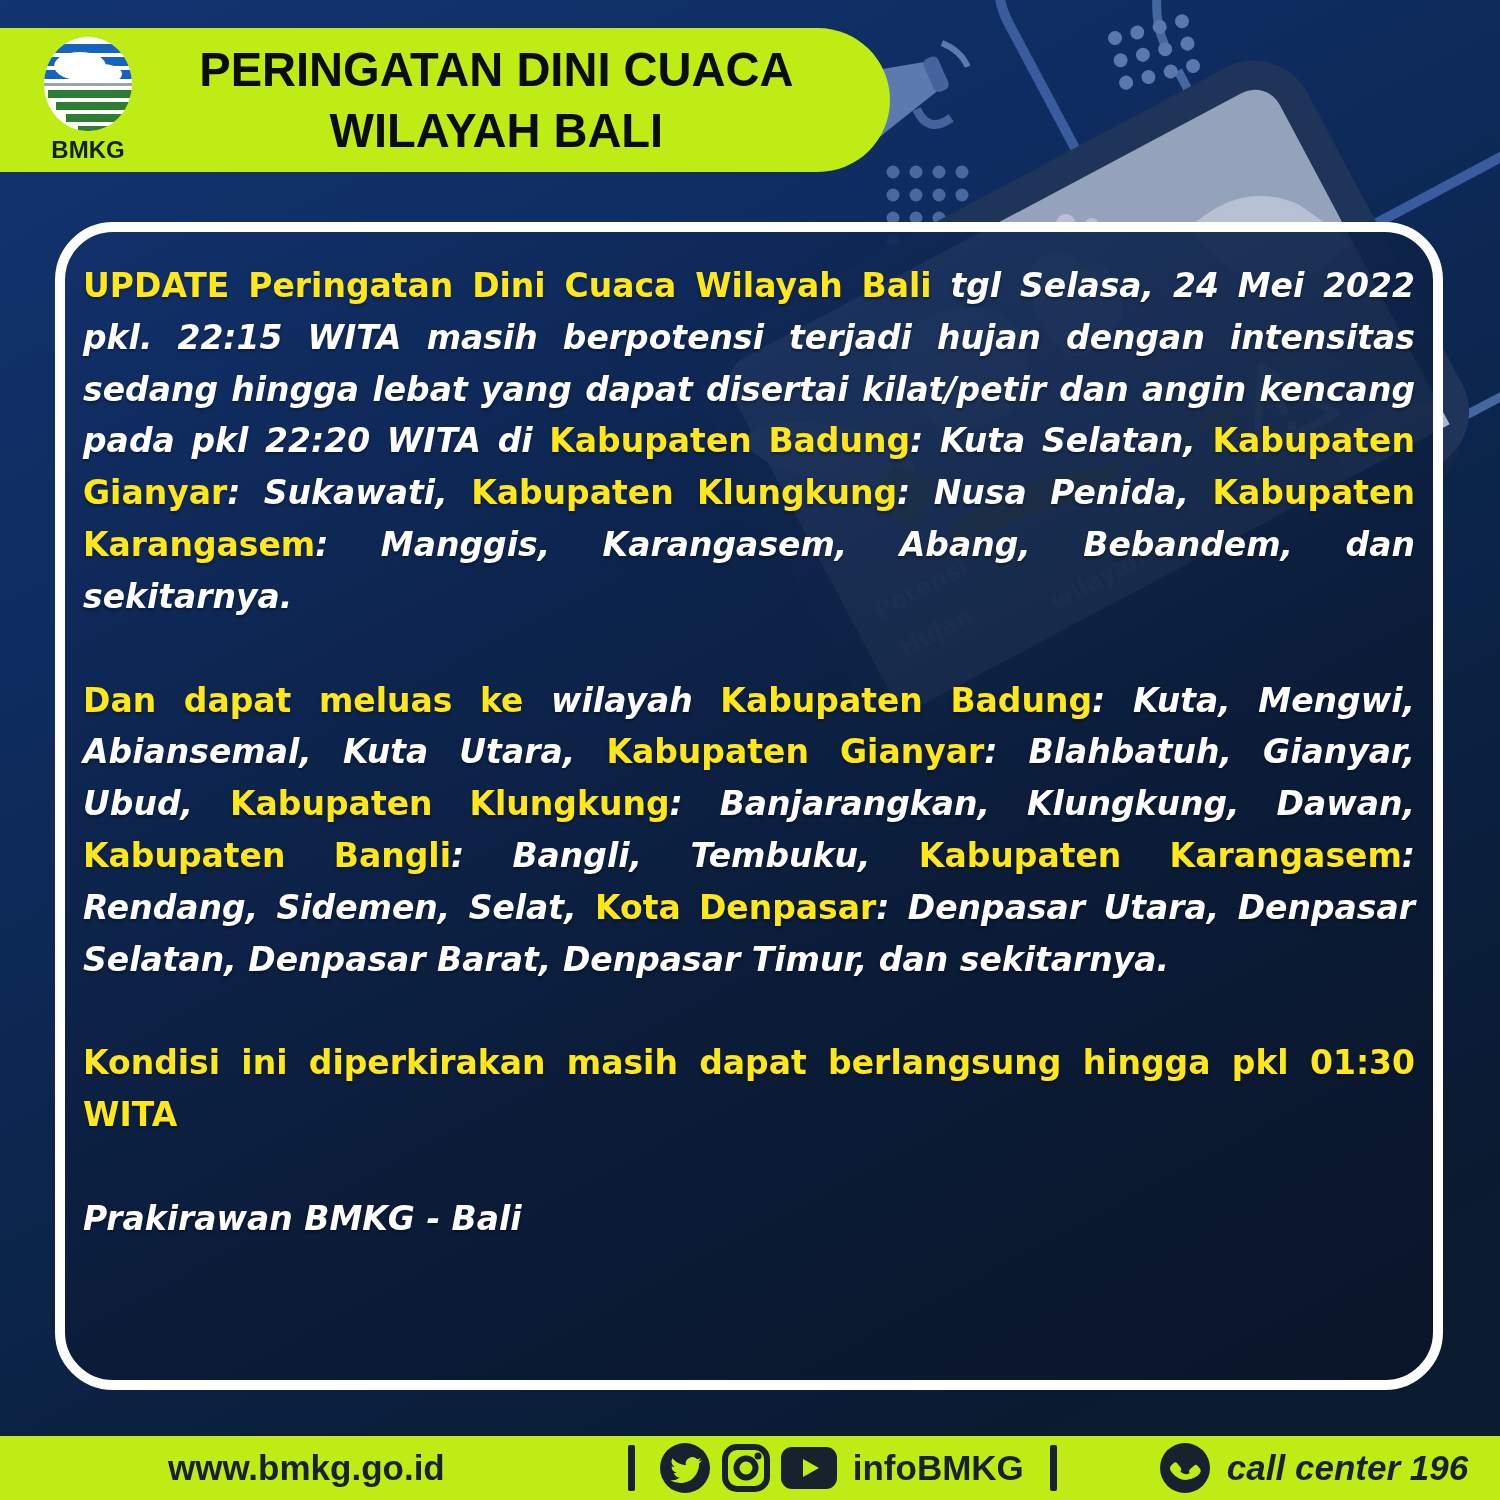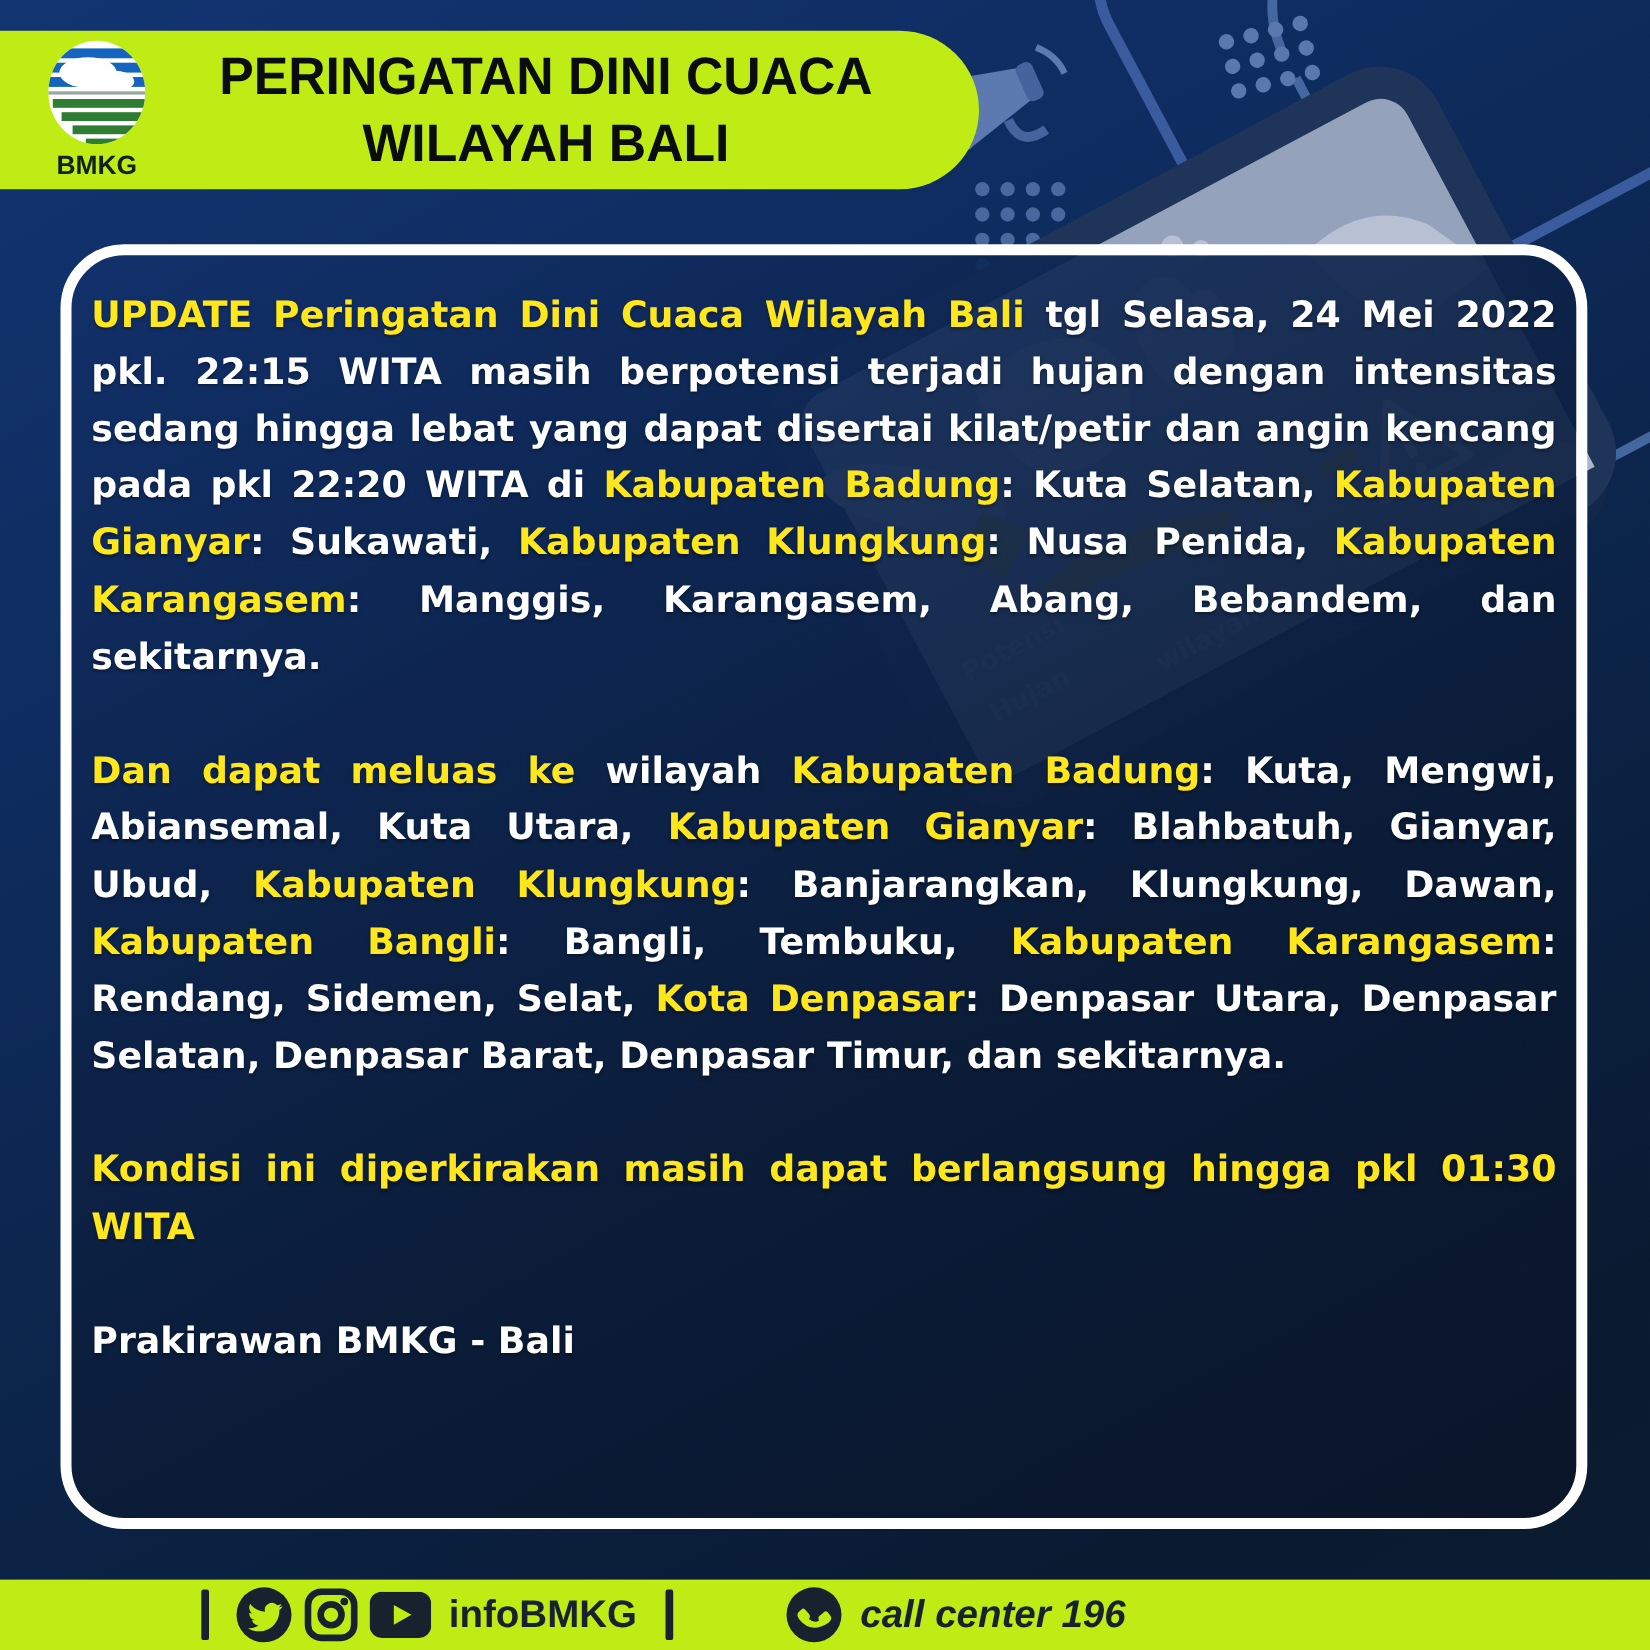--- a/index.html
+++ b/index.html
@@ -31,21 +31,21 @@
     background: linear-gradient(152deg, rgba(18,49,107,0.90) 0%, rgba(13,37,79,0.91) 30%, rgba(11,28,56,0.92) 60%, rgba(10,21,40,0.94) 100%);
     z-index: 2; padding: 28px 18px 20px 18px;
   }
   .warning-text {
     color: #ffffff; font-size: 33px; font-weight: bold; line-height: 1.57;
     text-align: justify; text-shadow: 0 2px 3px rgba(0,0,0,0.38);
   }
   .warning-text p { margin: 0 0 52px 0; }
   .warning-text p:last-child { margin-bottom: 12px; }
   .seg-yellow { color: #ffe71c; }
-  .seg-white  { color: #ffffff; }
+  .seg-white  { color: #ffffff; font-style: italic; }
   
   .footer {
     position: absolute; left: 0; bottom: 0; width: 1500px; height: 64px;
     background: #bfec14; z-index: 3; display: flex; align-items: center;
     color: #18222e; font-family: "Liberation Sans", sans-serif; font-weight: bold;
     font-size: 35px;
   }
   .footer .website { margin-left: 168px; }
   .footer .sep {
     width: 7px; height: 46px; background: #18222e; border-radius: 2px;
@@ -181,20 +181,21 @@
 <div class="card">
   <div class="warning-text">
       <p><span class="seg-yellow">UPDATE Peringatan Dini Cuaca Wilayah Bali</span><span class="seg-white"> tgl Selasa, 24 Mei 2022 pkl. 22:15 WITA masih berpotensi terjadi hujan dengan intensitas sedang hingga lebat yang dapat disertai kilat/petir dan angin kencang pada pkl 22:20 WITA di </span><span class="seg-yellow">Kabupaten Badung</span><span class="seg-white">: Kuta Selatan, </span><span class="seg-yellow">Kabupaten Gianyar</span><span class="seg-white">: Sukawati, </span><span class="seg-yellow">Kabupaten Klungkung</span><span class="seg-white">: Nusa Penida, </span><span class="seg-yellow">Kabupaten Karangasem</span><span class="seg-white">: Manggis, Karangasem, Abang, Bebandem, dan sekitarnya.</span></p>
       <p><span class="seg-yellow">Dan dapat meluas ke</span><span class="seg-white"> wilayah </span><span class="seg-yellow">Kabupaten Badung</span><span class="seg-white">: Kuta, Mengwi, Abiansemal, Kuta Utara, </span><span class="seg-yellow">Kabupaten Gianyar</span><span class="seg-white">: Blahbatuh, Gianyar, Ubud, </span><span class="seg-yellow">Kabupaten Klungkung</span><span class="seg-white">: Banjarangkan, Klungkung, Dawan, </span><span class="seg-yellow">Kabupaten Bangli</span><span class="seg-white">: Bangli, Tembuku, </span><span class="seg-yellow">Kabupaten Karangasem</span><span class="seg-white">: Rendang, Sidemen, Selat, </span><span class="seg-yellow">Kota Denpasar</span><span class="seg-white">: Denpasar Utara, Denpasar Selatan, Denpasar Barat, Denpasar Timur, dan sekitarnya.</span></p>
       <p><span class="seg-yellow">Kondisi ini diperkirakan masih dapat berlangsung hingga pkl 01:30 WITA</span></p>
       <p><span class="seg-white">Prakirawan BMKG - Bali</span></p>
     </div>
 </div>
 
 <div class="footer">
+  <span class="website">www.bmkg.go.id</span>
   <span class="sep sep-1"></span>
   <svg class="icon icon-twitter" width="52" height="52" viewBox="0 0 52 52">
     <circle cx="26" cy="26" r="25" fill="#18222e"></circle>
     <path transform="translate(8.5,9) scale(1.45)" fill="#bfec14" d="M23 4.9c-.8.4-1.7.6-2.6.8a4.5 4.5 0 0 0-7.7 4.1A12.8 12.8 0 0 1 3.4 5a4.5 4.5 0 0 0 1.4 6a4.4 4.4 0 0 1-2-.5v.1a4.5 4.5 0 0 0 3.6 4.4a4.6 4.6 0 0 1-2 .1a4.5 4.5 0 0 0 4.2 3.1A9 9 0 0 1 2 20.1a12.7 12.7 0 0 0 6.9 2c8.3 0 12.8-6.9 12.8-12.8v-.6c.9-.6 1.6-1.4 2.2-2.3c-.8.4-1.7.6-2.6.7a4.5 4.5 0 0 0 1.7-2.2z"></path>
   </svg>
   <svg class="icon icon-instagram" width="50" height="50" viewBox="0 0 50 50">
     <rect x="4" y="4" width="42" height="42" rx="12" fill="none" stroke="#18222e" stroke-width="6"></rect>
     <circle cx="25" cy="25" r="9.5" fill="none" stroke="#18222e" stroke-width="6"></circle>
     <circle cx="37" cy="13" r="3.5" fill="#18222e"></circle>
   </svg>

